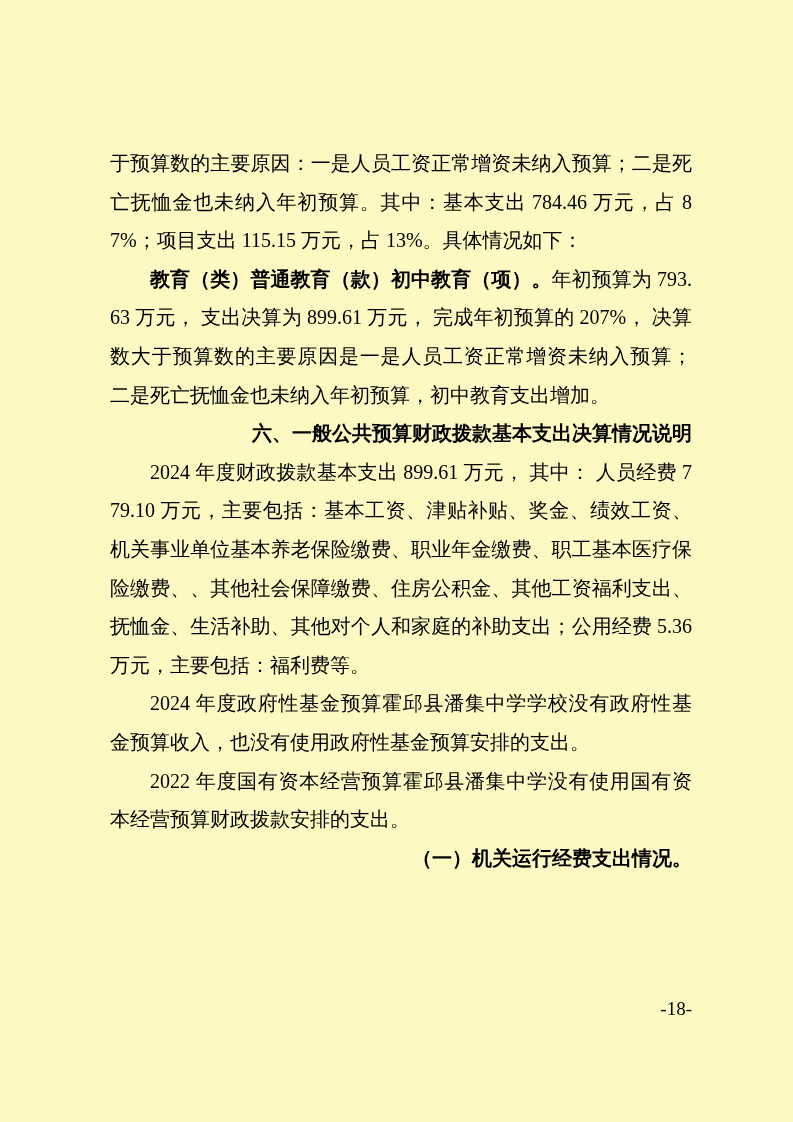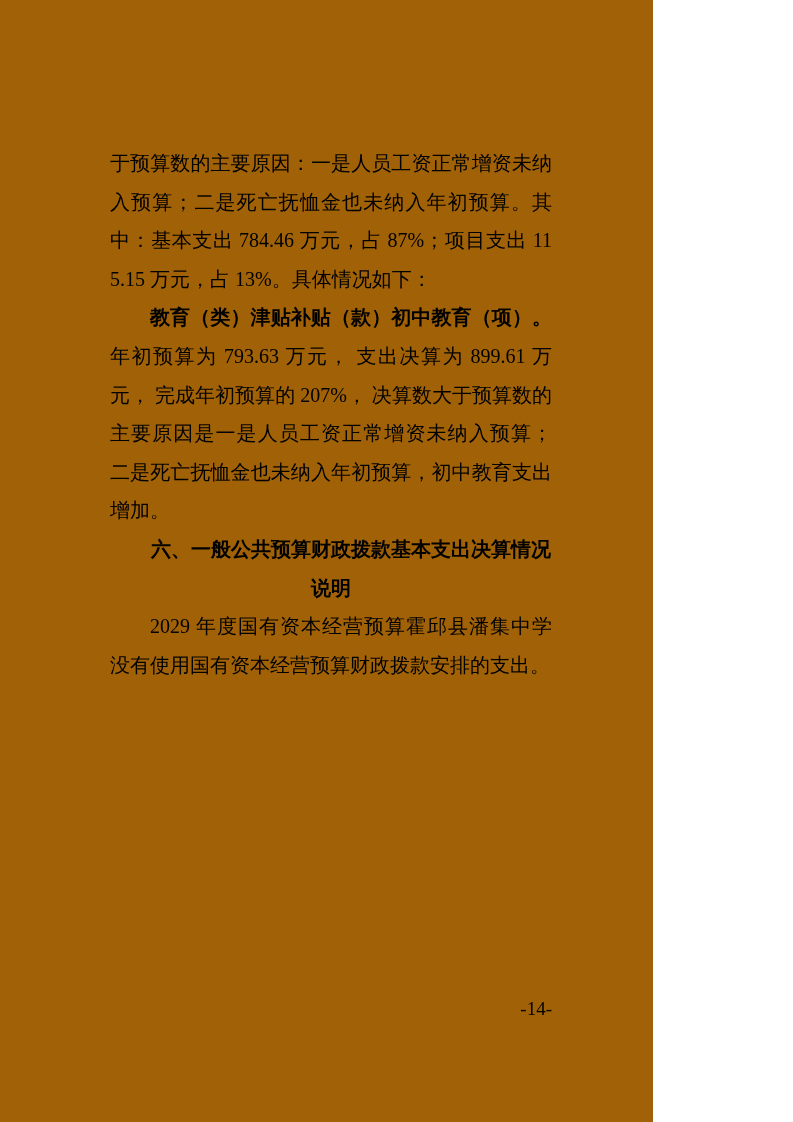--- a/index.html
+++ b/index.html
@@ -2,23 +2,23 @@
 <html><head>
 <meta charset="utf-8">
 <style>
   html, body {
     margin: 0;
     padding: 0;
     background: #ffffff;
   }
   .page {
     position: relative;
-    width: 653px;
+    width: 793px;
     height: 1122px;
-    background: #a16207;
+    background: #fef9c3;
     color: #000000;
     font-family: "Liberation Serif", "DejaVu Serif", serif;
     overflow: hidden;
     box-sizing: border-box;
   }
   .content {
     position: absolute;
     left: 110px;
     right: 101px;
     top: 144px;
@@ -32,21 +32,21 @@
     text-indent: 2em;
     font-weight: normal;
     word-break: break-all;
   }
   .para.no-indent {
     text-indent: 0;
   }
   .heading {
     font-weight: bold;
     font-family: "Liberation Sans", "DejaVu Sans", sans-serif;
-    text-align: center;
+    text-align: right;
   }
   .bold-lead {
     font-weight: bold;
     font-family: "Liberation Sans", "DejaVu Sans", sans-serif;
   }
   .page-number {
     position: absolute;
     right: 101px;
     bottom: 104px;
     font-size: 19px;
@@ -57,29 +57,32 @@
 </style>
 </head>
 <body>
 
 <div class="page">
   <div class="content">
 
     <p class="para no-indent">于预算数的主要原因：一是人员工资正常增资未纳入预算；二是死亡抚恤金也未纳入年初预算。其中：基本支出 784.46 万元，占 87%；项目支出 115.15 万元，占 13%。具体情况如下：</p>
 
     <p class="para">
-      <span class="bold-lead">教育（类）津贴补贴（款）初中教育（项）。</span><span>年初预算为 793.63 万元， 支出决算为 899.61 万元， 完成年初预算的 207%， 决算数大于预算数的主要原因是一是人员工资正常增资未纳入预算； 二是死亡抚恤金也未纳入年初预算，初中教育支出增加。</span>
+      <span class="bold-lead">教育（类）普通教育（款）初中教育（项）。</span><span>年初预算为 793.63 万元， 支出决算为 899.61 万元， 完成年初预算的 207%， 决算数大于预算数的主要原因是一是人员工资正常增资未纳入预算； 二是死亡抚恤金也未纳入年初预算，初中教育支出增加。</span>
     </p>
 
     <p class="heading">六、一般公共预算财政拨款基本支出决算情况说明</p>
 
+    <p class="para">2024 年度财政拨款基本支出 899.61 万元， 其中： 人员经费 779.10 万元，主要包括：基本工资、津贴补贴、奖金、绩效工资、机关事业单位基本养老保险缴费、职业年金缴费、职工基本医疗保险缴费、、其他社会保障缴费、住房公积金、其他工资福利支出、抚恤金、生活补助、其他对个人和家庭的补助支出；公用经费 5.36 万元，主要包括：福利费等。</p>
 
 
+    <p class="para">2024 年度政府性基金预算霍邱县潘集中学学校没有政府性基金预算收入，也没有使用政府性基金预算安排的支出。</p>
 
 
-    <p class="para">2029 年度国有资本经营预算霍邱县潘集中学没有使用国有资本经营预算财政拨款安排的支出。</p>
+    <p class="para">2022 年度国有资本经营预算霍邱县潘集中学没有使用国有资本经营预算财政拨款安排的支出。</p>
 
 
+    <p class="para heading">（一）机关运行经费支出情况。</p>
 
   </div>
 
-  <div class="page-number">-14-</div>
+  <div class="page-number">-18-</div>
 </div>
 
 </body></html>

